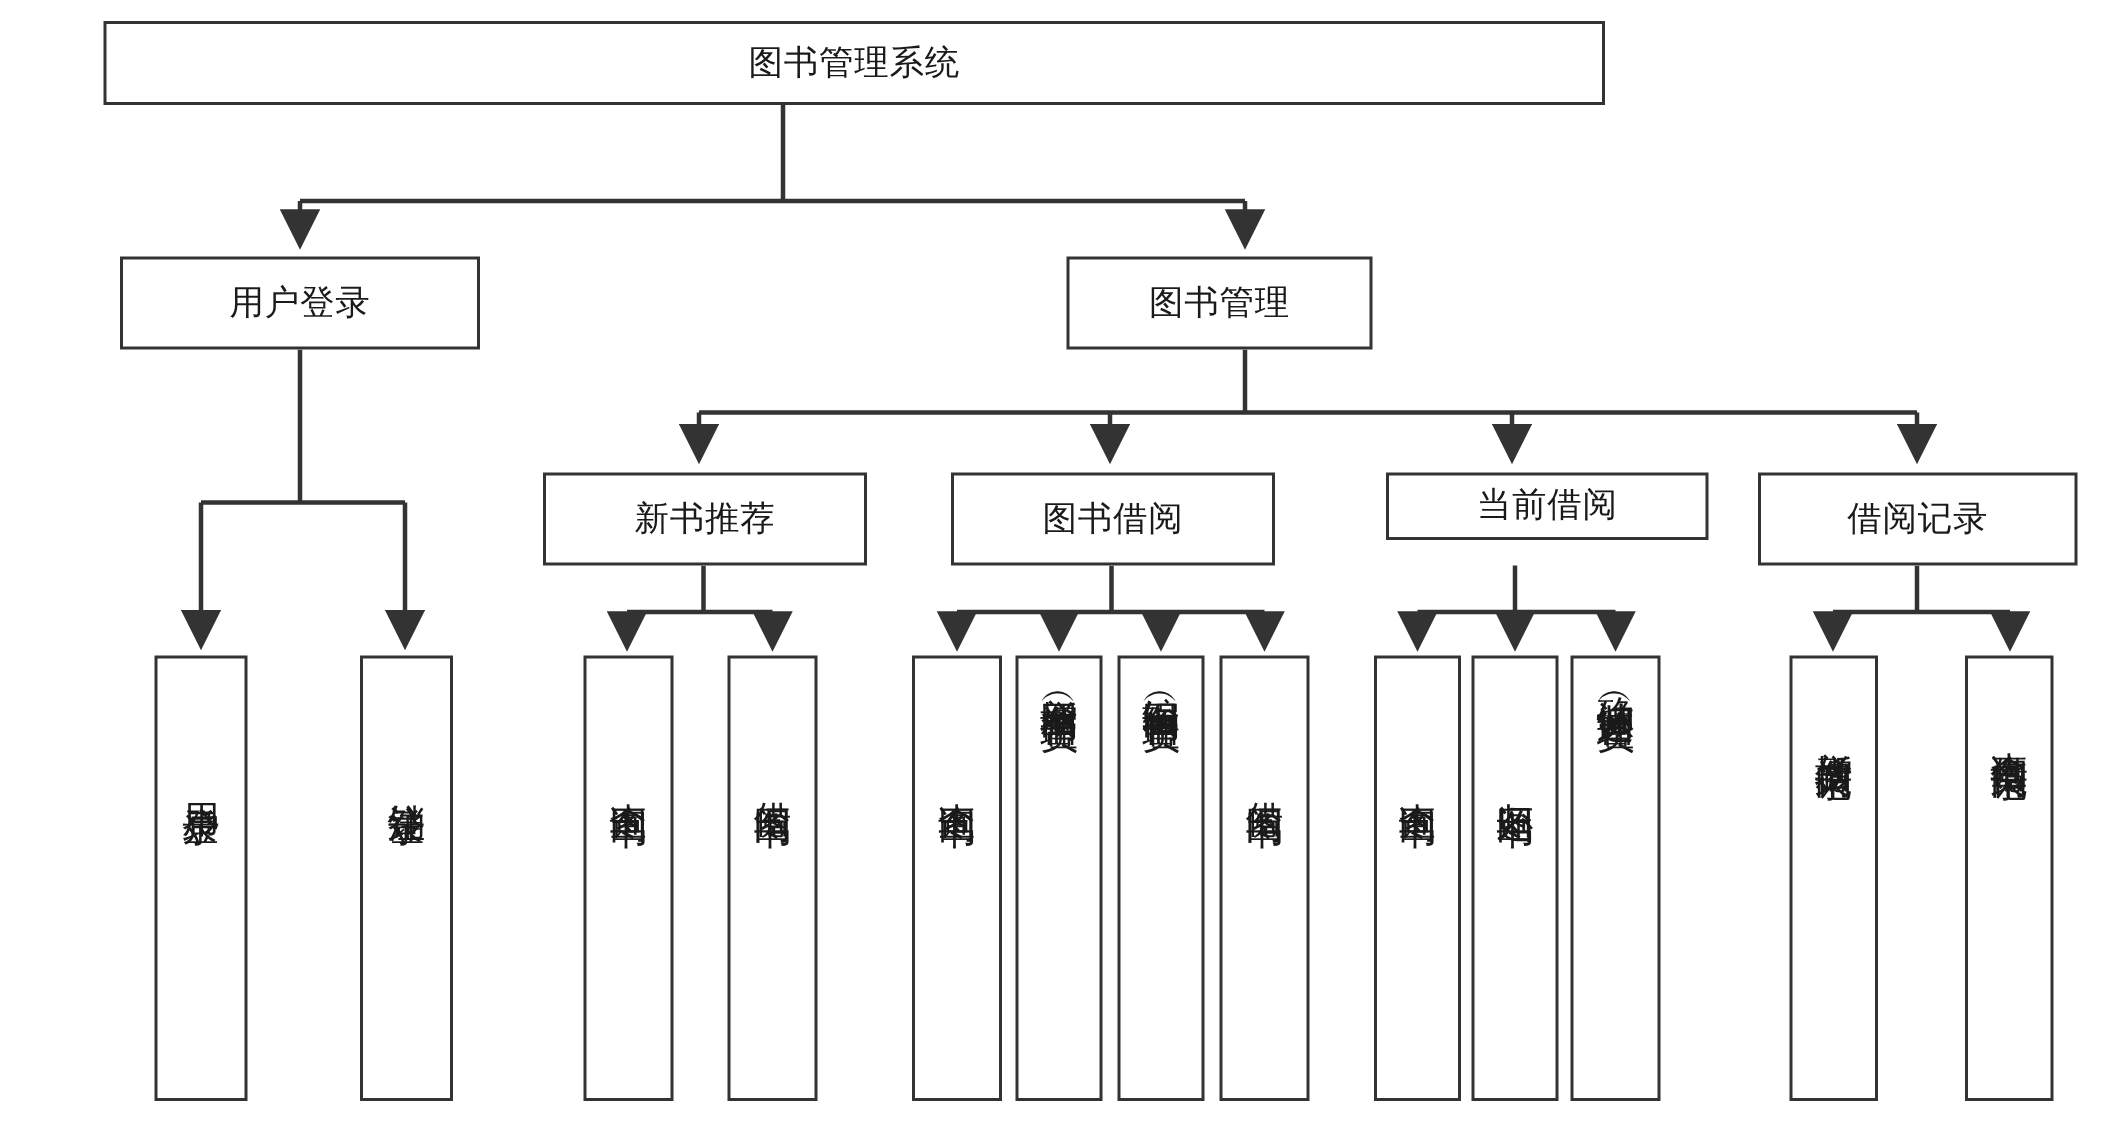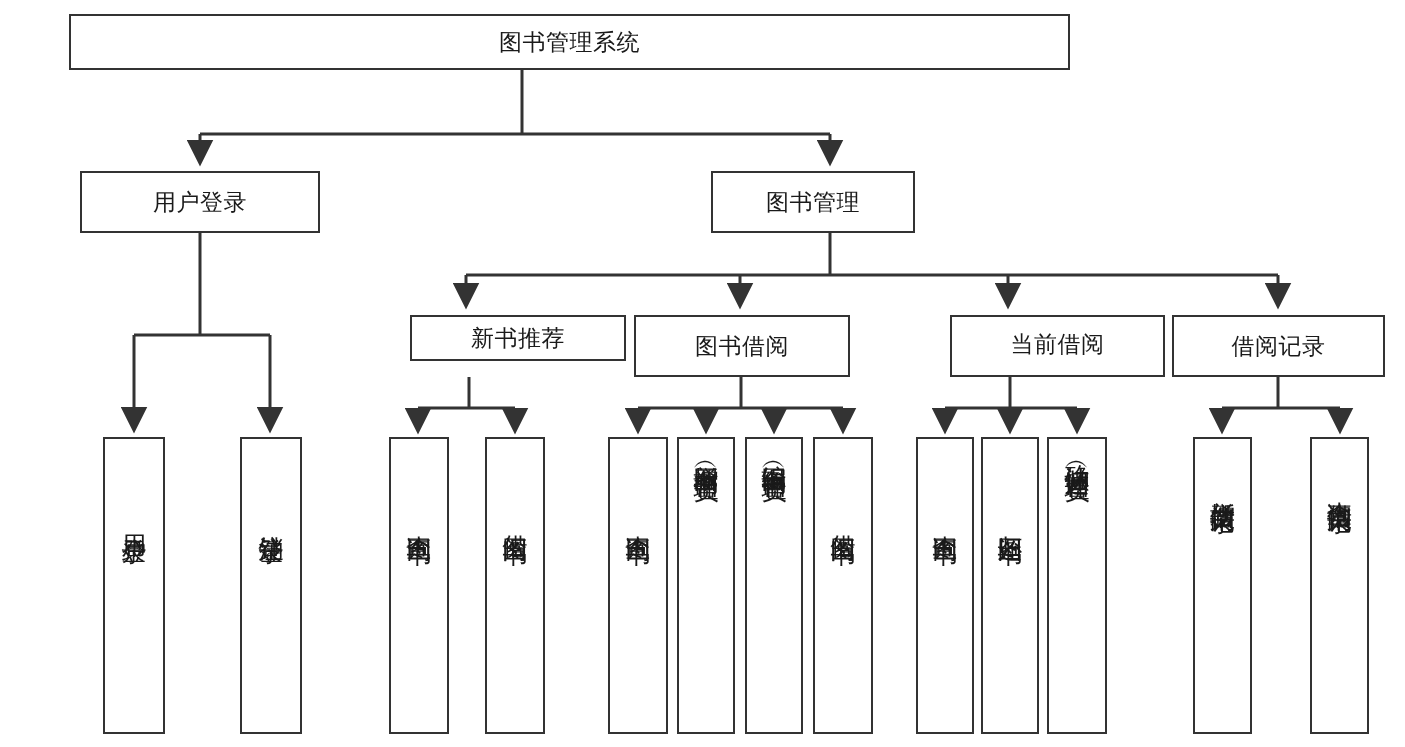--- a/index.html
+++ b/index.html
@@ -130,27 +130,27 @@
     <span class="label">图书管理系统</span>
   </div>
 
   <div class="node horizontal" style="left:80px; top:171px; width:240px; height:62px;">
     <span class="label">用户登录</span>
   </div>
   <div class="node horizontal" style="left:711px; top:171px; width:204px; height:62px;">
     <span class="label">图书管理</span>
   </div>
 
-  <div class="node horizontal" style="left:362px; top:315px; width:216px; height:46px;margin-left:48px;">
+  <div class="node horizontal" style="left:362px; top:315px; width:216px; height:62px;">
     <span class="label">新书推荐</span>
   </div>
   <div class="node horizontal" style="left:634px; top:315px; width:216px; height:62px;">
     <span class="label">图书借阅</span>
   </div>
-  <div class="node horizontal" style="left:950px; top:315px; width:215px; height:62px;font-family:Liberation Mono, monospace;">
+  <div class="node horizontal" style="left:924px; top:315px; width:215px; height:45px;">
     <span class="label">当前借阅</span>
   </div>
   <div class="node horizontal" style="left:1172px; top:315px; width:213px; height:62px;">
     <span class="label">借阅记录</span>
   </div>
 
   <div class="node vertical" style="left:103px; top:437px; width:62px; height:297px; padding-top:76px;">
     <span class="label">用户登录</span>
   </div>
   <div class="node vertical" style="left:240px; top:437px; width:62px; height:297px; padding-top:76px;">

